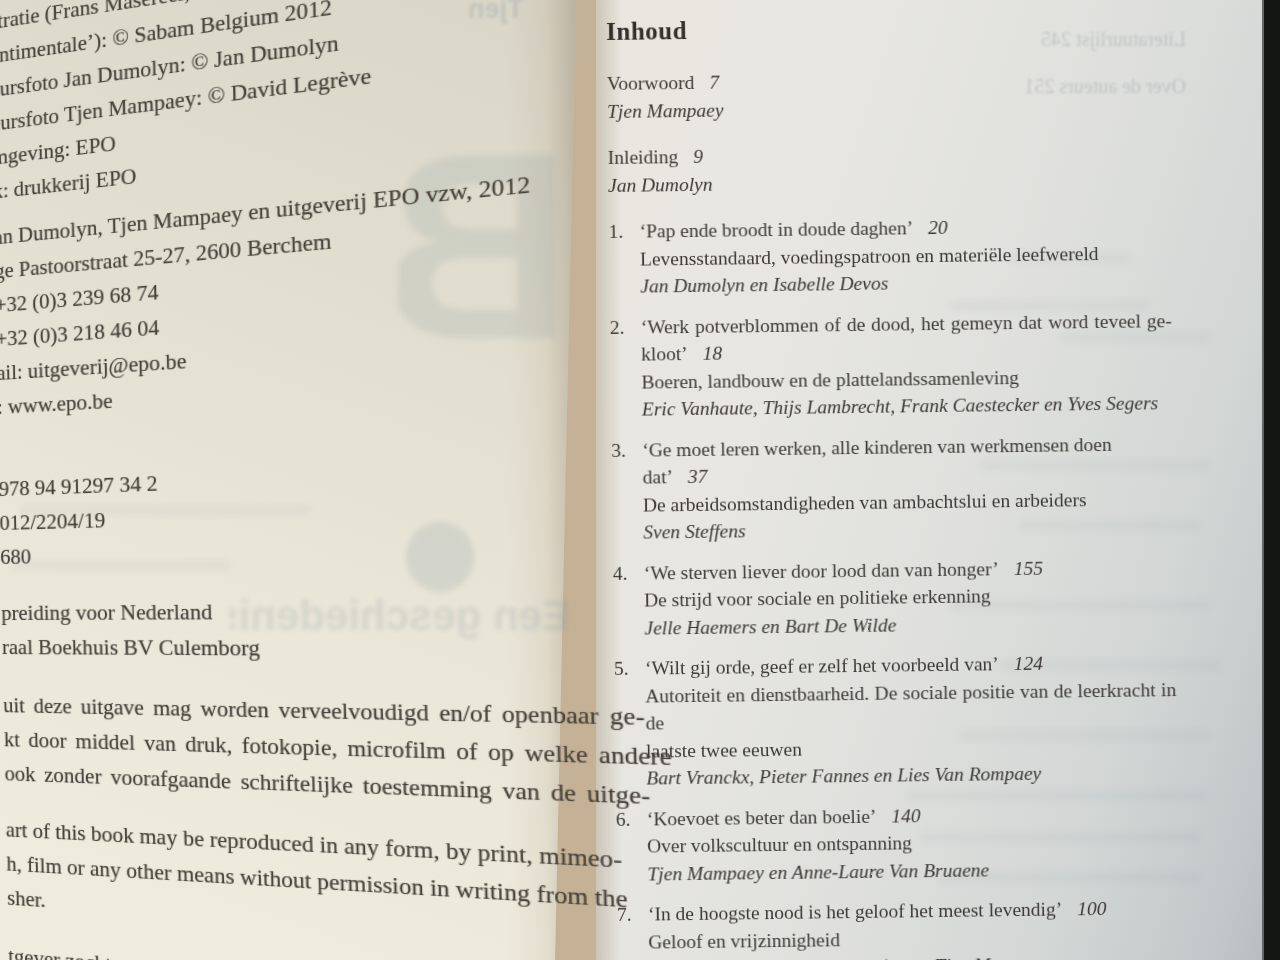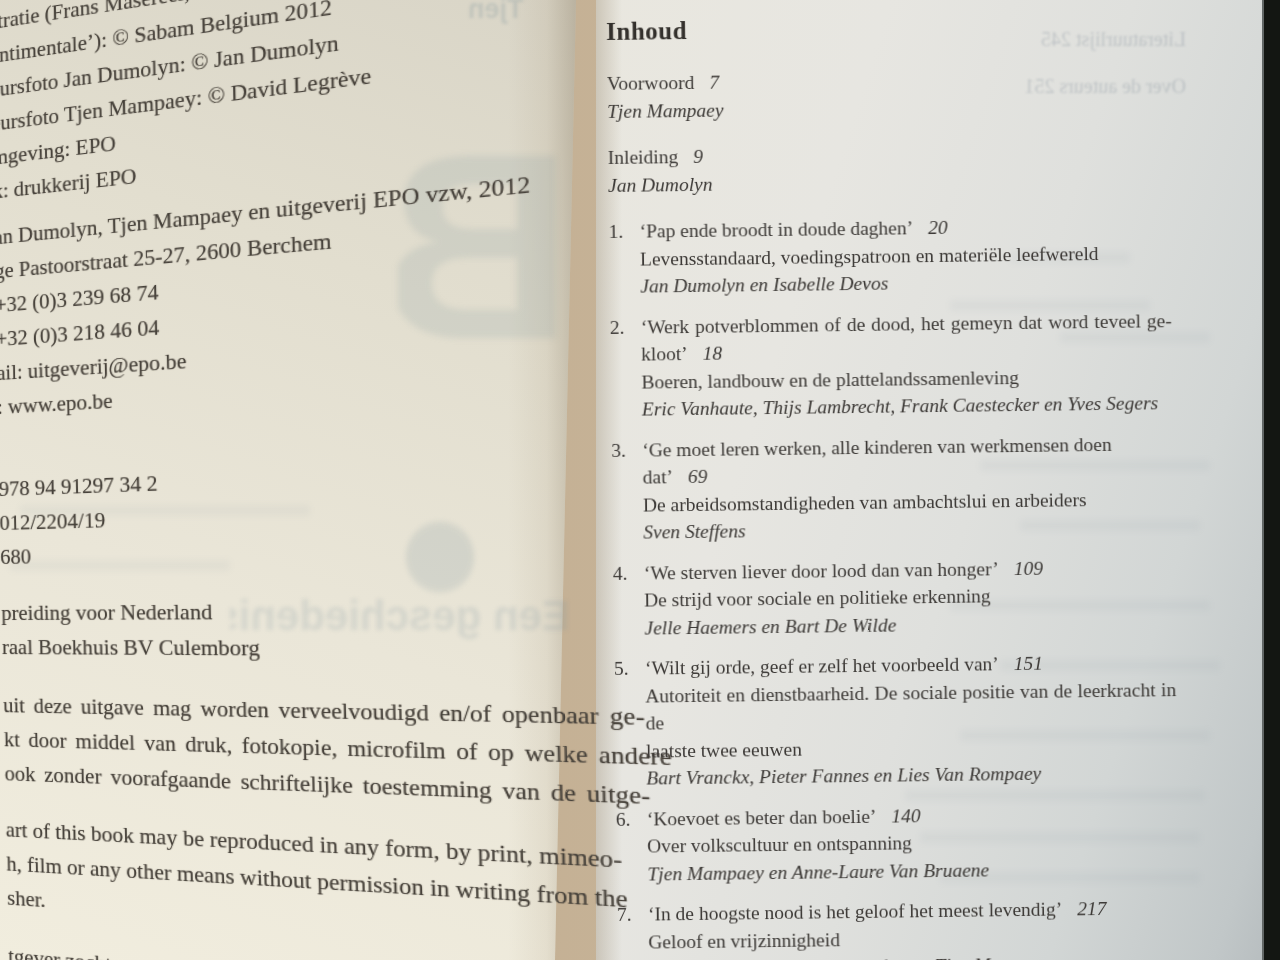--- a/index.html
+++ b/index.html
@@ -140,54 +140,54 @@
           <div class="toc-body">
             <div class="jline"><span>‘Werk potverblommen of de dood, het gemeyn dat word teveel ge-</span></div>
             <div><span>kloot’</span><span class="pgnum">18</span></div>
             <div>Boeren, landbouw en de plattelandssamenleving</div>
             <div class="authors">Eric Vanhaute, Thijs Lambrecht, Frank Caestecker en Yves Segers</div>
           </div>
         </div>
         <div class="toc-item">
           <span class="toc-num">3.</span>
           <div class="toc-body">
-            <div><span>‘Ge moet leren werken, alle kinderen van werkmensen doen dat’</span><span class="pgnum">69</span></div>
+            <div><span>‘Ge moet leren werken, alle kinderen van werkmensen doen dat’</span><span class="pgnum">37</span></div>
             <div>De arbeidsomstandigheden van ambachtslui en arbeiders</div>
             <div class="authors">Sven Steffens</div>
           </div>
         </div>
         <div class="toc-item">
           <span class="toc-num">4.</span>
           <div class="toc-body">
-            <div><span>‘We sterven liever door lood dan van honger’</span><span class="pgnum">109</span></div>
+            <div><span>‘We sterven liever door lood dan van honger’</span><span class="pgnum">155</span></div>
             <div>De strijd voor sociale en politieke erkenning</div>
             <div class="authors">Jelle Haemers en Bart De Wilde</div>
           </div>
         </div>
         <div class="toc-item">
           <span class="toc-num">5.</span>
           <div class="toc-body">
-            <div><span>‘Wilt gij orde, geef er zelf het voorbeeld van’</span><span class="pgnum">151</span></div>
+            <div><span>‘Wilt gij orde, geef er zelf het voorbeeld van’</span><span class="pgnum">124</span></div>
             <div class="jline">Autoriteit en dienstbaarheid. De sociale positie van de leerkracht in de</div>
             <div>laatste twee eeuwen</div>
             <div class="authors">Bart Vranckx, Pieter Fannes en Lies Van Rompaey</div>
           </div>
         </div>
         <div class="toc-item">
           <span class="toc-num">6.</span>
           <div class="toc-body">
             <div><span>‘Koevoet es beter dan boelie’</span><span class="pgnum">140</span></div>
             <div>Over volkscultuur en ontspanning</div>
             <div class="authors">Tjen Mampaey en Anne-Laure Van Bruaene</div>
           </div>
         </div>
         <div class="toc-item">
           <span class="toc-num">7.</span>
           <div class="toc-body">
-            <div><span>‘In de hoogste nood is het geloof het meest levendig’</span><span class="pgnum">217</span></div>
+            <div><span>‘In de hoogste nood is het geloof het meest levendig’</span><span class="pgnum">100</span></div>
             <div>Geloof en vrijzinnigheid</div>
             <div class="authors">Hendrik Callewier, Jan Dumolyn en Tjen Mampaey</div>
           </div>
         </div>
       </div>
   </div>
 
 <div class="gbar" style="left: 1010px; top: 252px; width: 120px;"></div>
     <div class="gbar" style="left: 950px; top: 300px; width: 200px;"></div>
     <div class="gbar" style="left: 1060px; top: 332px; width: 150px;"></div>

